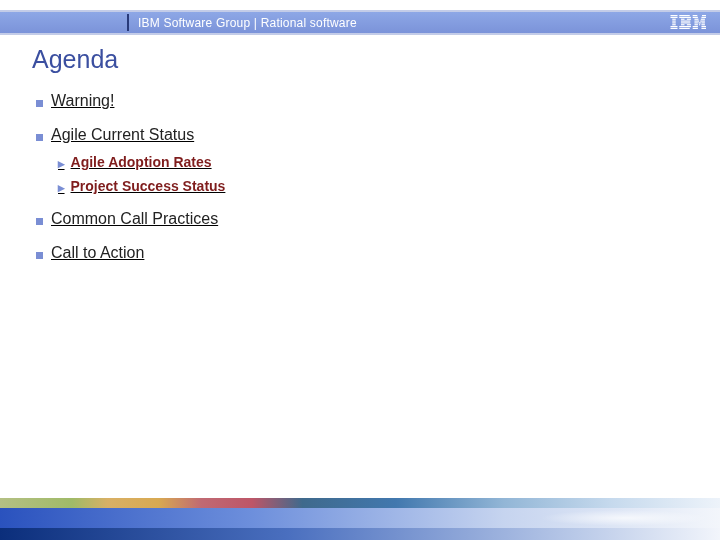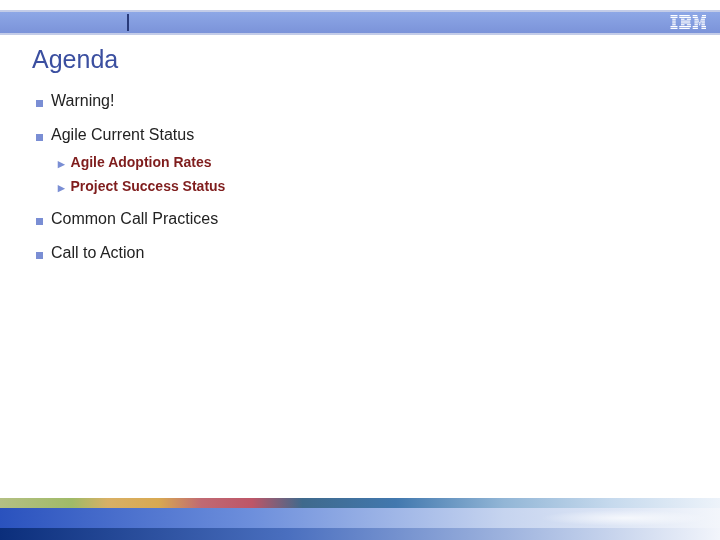--- a/index.html
+++ b/index.html
@@ -13,21 +13,21 @@
   .header-bar::after { content: ""; position: absolute; left: 0; right: 0; bottom: -2px; height: 2px; background: #c3cce8; }
   .vbar { position: absolute; top: 14px; left: 127px; width: 2px; height: 17px; background: #283a7a; }
   .header-text { position: absolute; top: 16px; left: 138px; font-size: 12px; color: #fff; letter-spacing: .2px; }
   .logo { position: absolute; top: 15px; right: 14px; display: flex; align-items: center; gap: 0; }
   .logo svg { width: 36px; height: 14px; }
 
   
   .title { position: absolute; top: 45px; left: 32px; font-size: 25px; color: #3b4fa0; font-weight: 400; }
 
   
-  .body { position: absolute; top: 92px; left: 36px; right: 30px; }
+  .body { position: absolute; top: 92px; left: 36px; right: 30px; text-decoration: underline; }
   .lvl1 { margin-bottom: 16px; }
   .lvl1-row { display: flex; align-items: baseline; gap: 8px; }
   .sq { width: 7px; height: 7px; background: #7a8ed4; flex-shrink: 0; position: relative; top: 1px; }
   .lvl1-text { font-size: 16px; color: #222; }
   .subs { margin-top: 10px; margin-left: 22px; }
   .lvl2 { display: flex; align-items: baseline; gap: 6px; margin-bottom: 8px; }
   .chev { color: #7a8ed4; font-size: 13px; line-height: 1; font-weight: bold; position: relative; top: 1px; }
   .lvl2-text { font-size: 14px; color: #7f1d1d; font-weight: bold; }
 
   
@@ -52,20 +52,21 @@
   }
 </style>
 </head>
 <body>
 
 <div class="slide">
 
   <div class="header">
     <div class="header-bar"></div>
     <div class="vbar"></div>
+    <div class="header-text">IBM Software Group | Rational software</div>
     <div class="logo" aria-label="IBM">
       <svg viewBox="0 0 60 24" aria-hidden="true">
         <g fill="#ffffff">
           <rect x="0" y="0" width="12" height="2"></rect>
             <rect x="0" y="3.14" width="12" height="2"></rect>
           <rect x="3" y="6.28" width="6" height="2"></rect>
             <rect x="3" y="9.42" width="6" height="2"></rect>
           <rect x="3" y="12.56" width="6" height="2"></rect>
             <rect x="3" y="15.7" width="6" height="2"></rect>
           <rect x="0" y="18.84" width="12" height="2"></rect>

